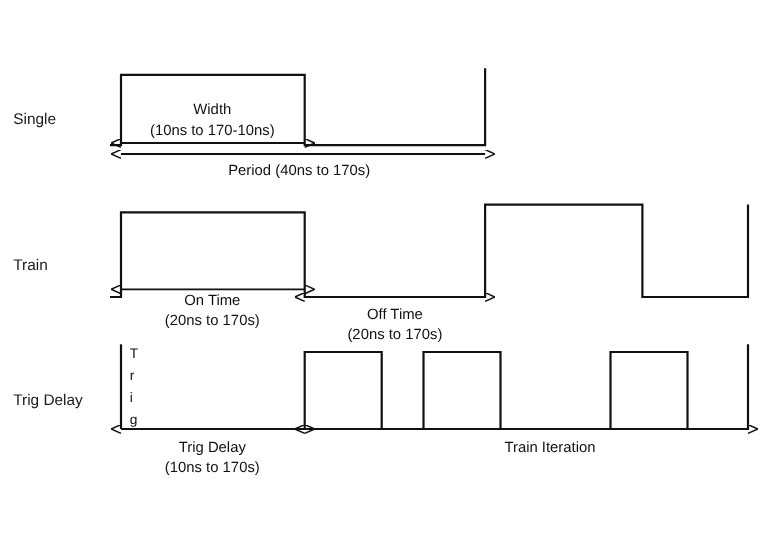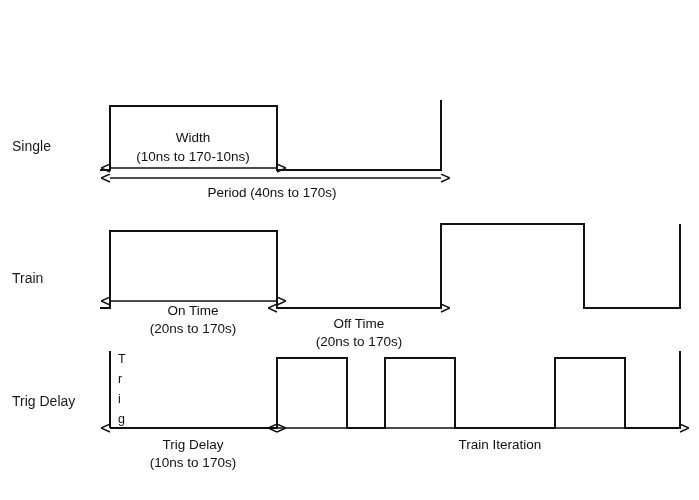--- a/index.html
+++ b/index.html
@@ -1,18 +1,18 @@
 <!DOCTYPE html>
 <html><head>
 <meta charset="utf-8">
 <style>
   html,body{margin:0;padding:0;background:#ffffff;}
   body{width:699px;height:500px;overflow:hidden;
        font-family:"Liberation Sans",sans-serif;color:#000;}
-  #stage{position:relative;width:699px;height:410px;background:#fff;margin-top:38px;}
+  #stage{position:relative;width:699px;height:410px;background:#fff;}
   svg{display:block;}
   .rowlabel{font-size:14px;fill:#1a1a1a;}
   .cap{font-size:13.5px;fill:#111;}
   .vletter{font-size:12.5px;fill:#111;}
 </style>
 </head>
 <body>
 
 <div id="stage">
 <svg width="699" height="500" viewBox="0 0 699 500">

